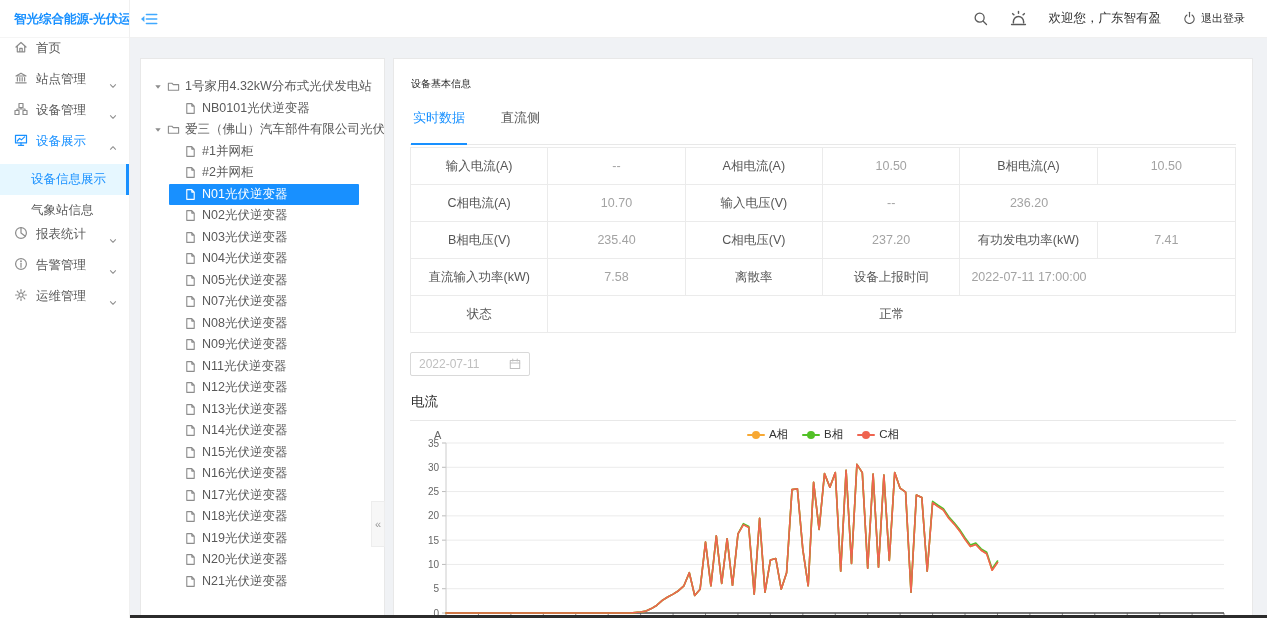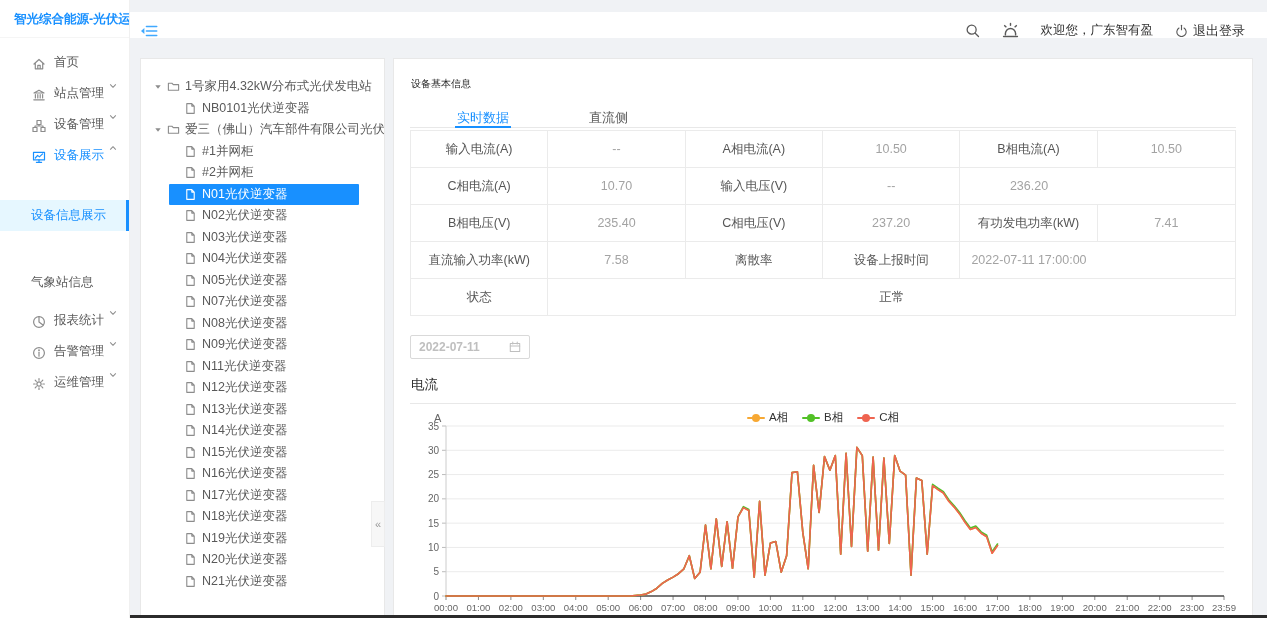--- a/index.html
+++ b/index.html
@@ -6,40 +6,40 @@
   html,body { width:1267px; height:618px; overflow:hidden; background:#f0f2f5;
     font-family:"Liberation Sans","DejaVu Sans",sans-serif; }
   .app { position:relative; width:1267px; height:618px; background:#f0f2f5; overflow:hidden; }
 
   
   .sidebar { position:absolute; left:0; top:0; width:130px; height:618px; background:#fff;
     border-right:1px solid #f0f0f0; z-index:5; }
   .logo { height:38px; line-height:38px; padding-left:14px; color:#1890ff; font-weight:bold;
     font-size:12.5px; white-space:nowrap; overflow:hidden; border-bottom:1px solid #f5f5f5; }
   .menu { padding-top:2px; }
-  .menu-item { position:relative; height:31px; display:flex; align-items:flex-end; padding-left:32px;
+  .menu-item { position:relative; height:31px; display:flex; align-items:flex-start; padding-left:14px;
     font-size:12.5px; color:#595959; cursor:pointer; }
   .menu-item .mi-icon { width:14px; height:14px; margin-right:8px; flex:0 0 14px; color:#8c8c8c; }
   .menu-item.active { color:#1890ff; }
   .menu-item.active .mi-icon { color:#1890ff; }
   .menu-item .chev { position:absolute; right:10px; top:9px; width:12px; height:12px; color:#8c8c8c; }
   .sub-item { position:relative; height:31px; line-height:31px; padding-left:31px; font-size:12.5px;
-    color:#595959; cursor:pointer; white-space:nowrap;margin-top:36px; }
+    color:#595959; cursor:pointer; white-space:nowrap; }
   .sub-item.selected { background:#e6f7ff; color:#1890ff; }
   .sub-item.selected::after { content:""; position:absolute; right:0; top:0; bottom:0; width:3px; background:#1890ff; }
 
   
-  .topbar { position:absolute; left:130px; top:12px; right:0; height:38px; background:#fff;
+  .topbar { position:absolute; left:130px; top:0; right:0; height:38px; background:#fff;
     border-bottom:1px solid #f0f0f0; display:flex; align-items:center; }
   .fold-btn { margin-left:10px; width:18px; height:18px; color:#40a9ff; cursor:pointer; }
   .topbar-right { margin-left:auto; display:flex; align-items:center; gap:22px; padding-right:22px; }
   .tb-icon { width:15px; height:15px; color:#595959; cursor:pointer; }
   .tb-icon.big { width:17px; height:17px; }
   .welcome { font-size:12.5px; color:#333; }
-  .logout { display:flex; align-items:center; gap:5px; font-size:13px; color:#333; cursor:pointer; }
+  .logout { display:flex; align-items:flex-start; gap:5px; font-size:11px; color:#333; cursor:pointer; }
   .logout .tb-icon { width:13px; height:13px; }
 
   
   .content { position:absolute; left:130px; top:38px; right:0; bottom:0; background:#f0f2f5; overflow:hidden; }
   .card { background:#fff; border:1px solid #e8e8e8; }
 
   
   .tree-card { position:absolute; left:10px; top:20px; width:245px; height:600px; }
   .tree { padding-top:17px; font-size:12.5px; color:#595959; overflow:hidden; }
   .tree-row { height:21.5px; display:flex; align-items:center; white-space:nowrap; cursor:pointer; }
@@ -51,35 +51,35 @@
   .dev-wrap.selected { background:#1890ff; color:#fff; }
   .dev-wrap.selected .t-icon { color:#fff; }
   .collapse-handle { position:absolute; right:-1px; top:442px; width:14px; height:46px; background:#f7f7f7;
     border:1px solid #ededed; display:flex; align-items:center; justify-content:center;
     color:#999; font-size:11px; cursor:pointer; }
 
   
   .device-card { position:absolute; left:263px; top:20px; width:860px; height:600px; padding:0 16px; }
   .panel-title { font-size:10px; color:#262626; padding:18px 0 14px 1px; }
   .tabs { display:flex; gap:32px; border-bottom:1px solid #e8e8e8; padding-left:1px; }
-  .tab { font-size:13px; color:#595959; padding:4px 2px 0; cursor:pointer; position:relative;margin-left:44px; }
+  .tab { font-size:13px; color:#595959; padding:4px 2px 17px; cursor:pointer; position:relative; }
   .tab.active { color:#1890ff; }
   .tab.active::after { content:""; position:absolute; left:0; right:0; bottom:-1px; height:2px; background:#1890ff; }
 
   .info-table { margin-top:2px; border:1px solid #ebebeb; border-bottom:none; }
   .info-row { display:grid; grid-template-columns:repeat(6,1fr); border-bottom:1px solid #ebebeb; }
   .info-row.status { grid-template-columns:1fr 5fr; }
   .cell { height:36px; display:flex; align-items:center; justify-content:center; font-size:12.5px;
     border-right:1px solid #ebebeb; overflow:hidden; white-space:nowrap; }
   .cell:last-child { border-right:none; }
   .cell.lbl { color:#565656; }
   .cell.val { color:#a3a3a3; }
 
   .date-picker { margin-top:19px; width:120px; height:24px; border:1px solid #d9d9d9; border-radius:2px;
-    display:flex; align-items:center; padding:0 8px; cursor:pointer; background:#fff;font-weight:bold; }
+    display:flex; align-items:center; padding:0 8px; cursor:pointer; background:#fff; }
   .date-picker .dp-value { font-size:12px; color:#bfbfbf; flex:1; }
   .date-picker .dp-icon { width:12px; height:12px; color:#bfbfbf; }
 
   .section-title { margin-top:17px; font-size:13.5px; color:#333; padding-bottom:9px;
     border-bottom:1px solid #e8e8e8; padding-left:1px; }
 
   .chart-wrap { position:relative; margin-top:6px; }
   .chart-unit { position:absolute; left:24px; top:2px; font-size:11px; color:#666; }
   .legend { position:absolute; left:0; right:0; top:0; display:flex; justify-content:center; gap:14px; }
   .legend-item { display:flex; align-items:center; gap:4px; font-size:11.5px; color:#333; cursor:pointer; }

